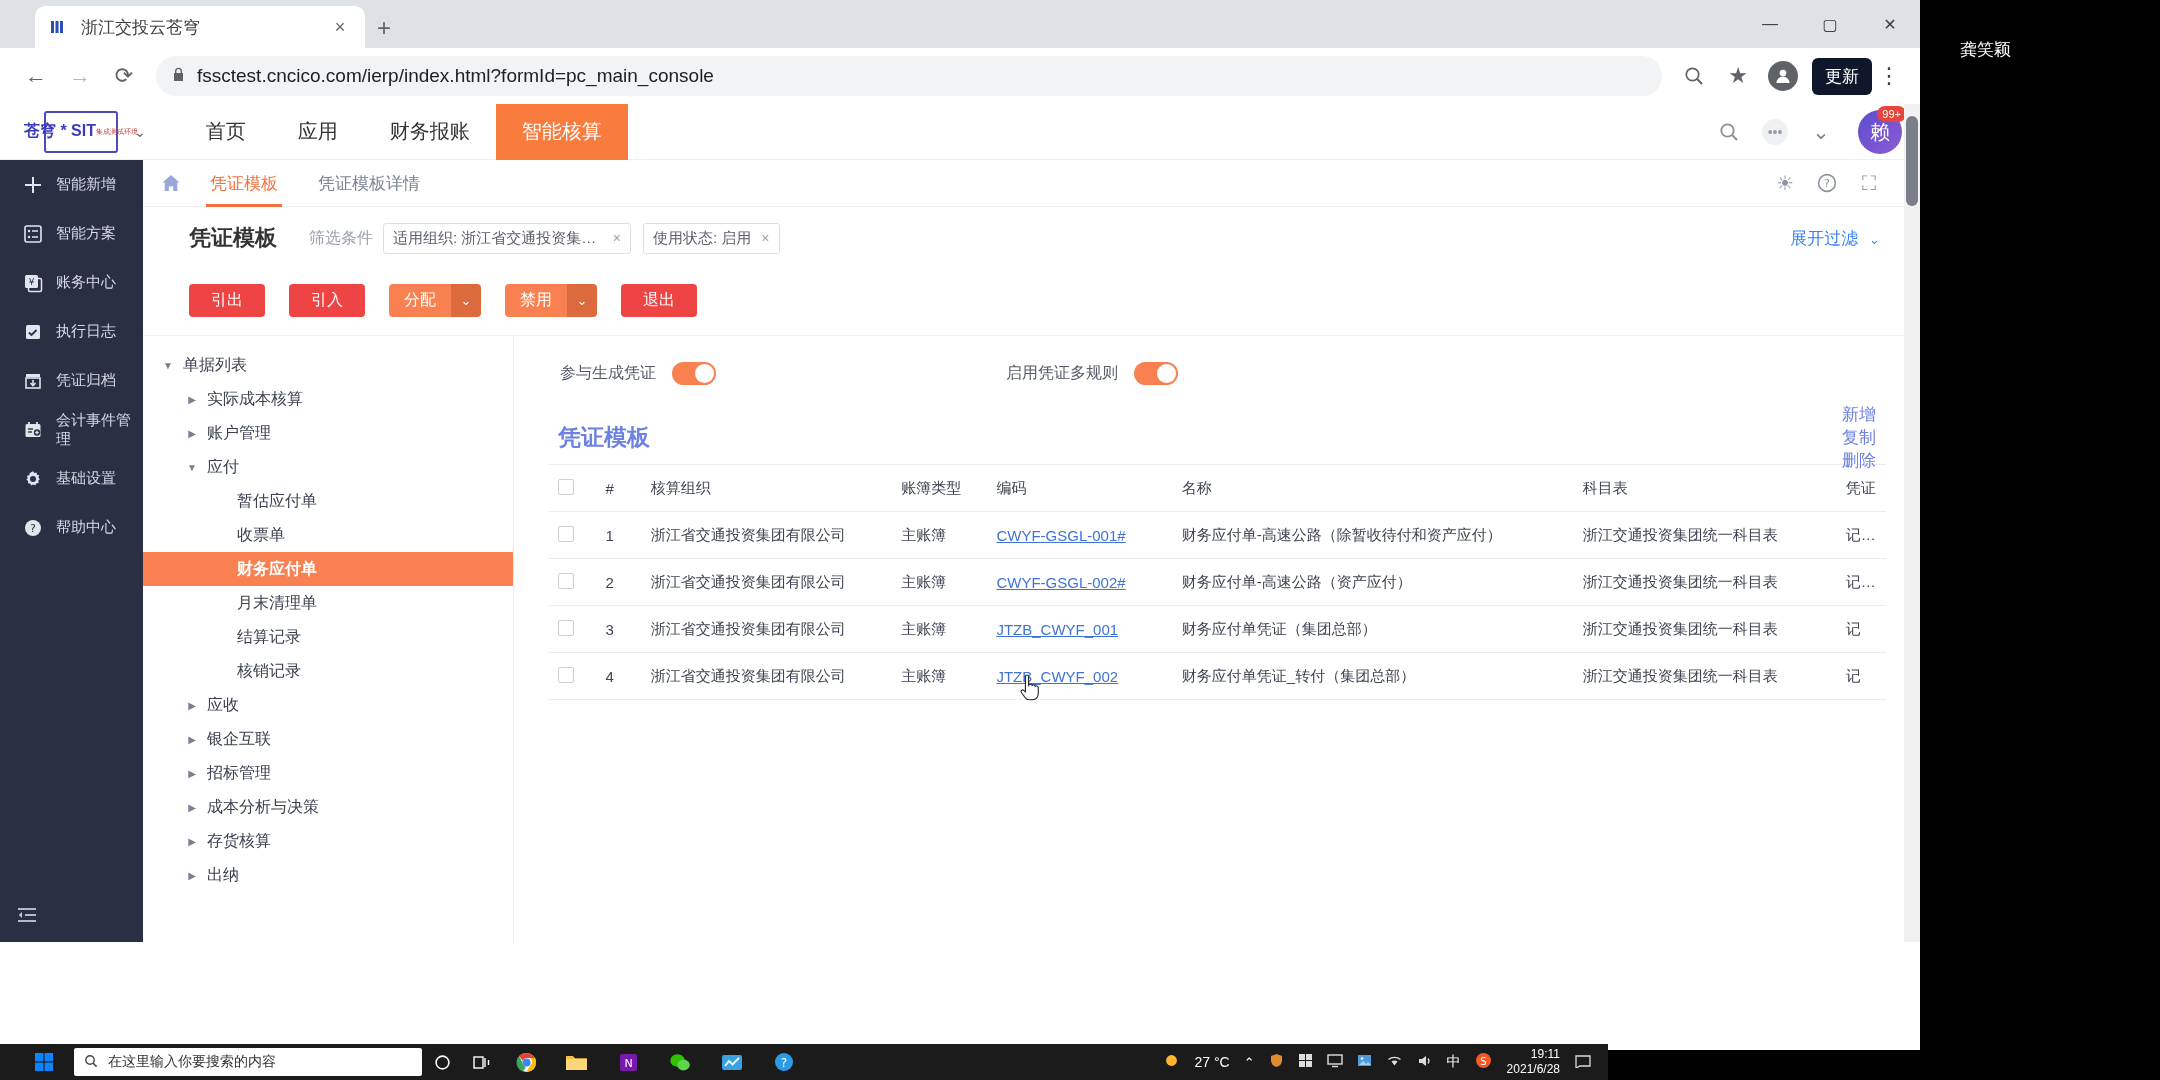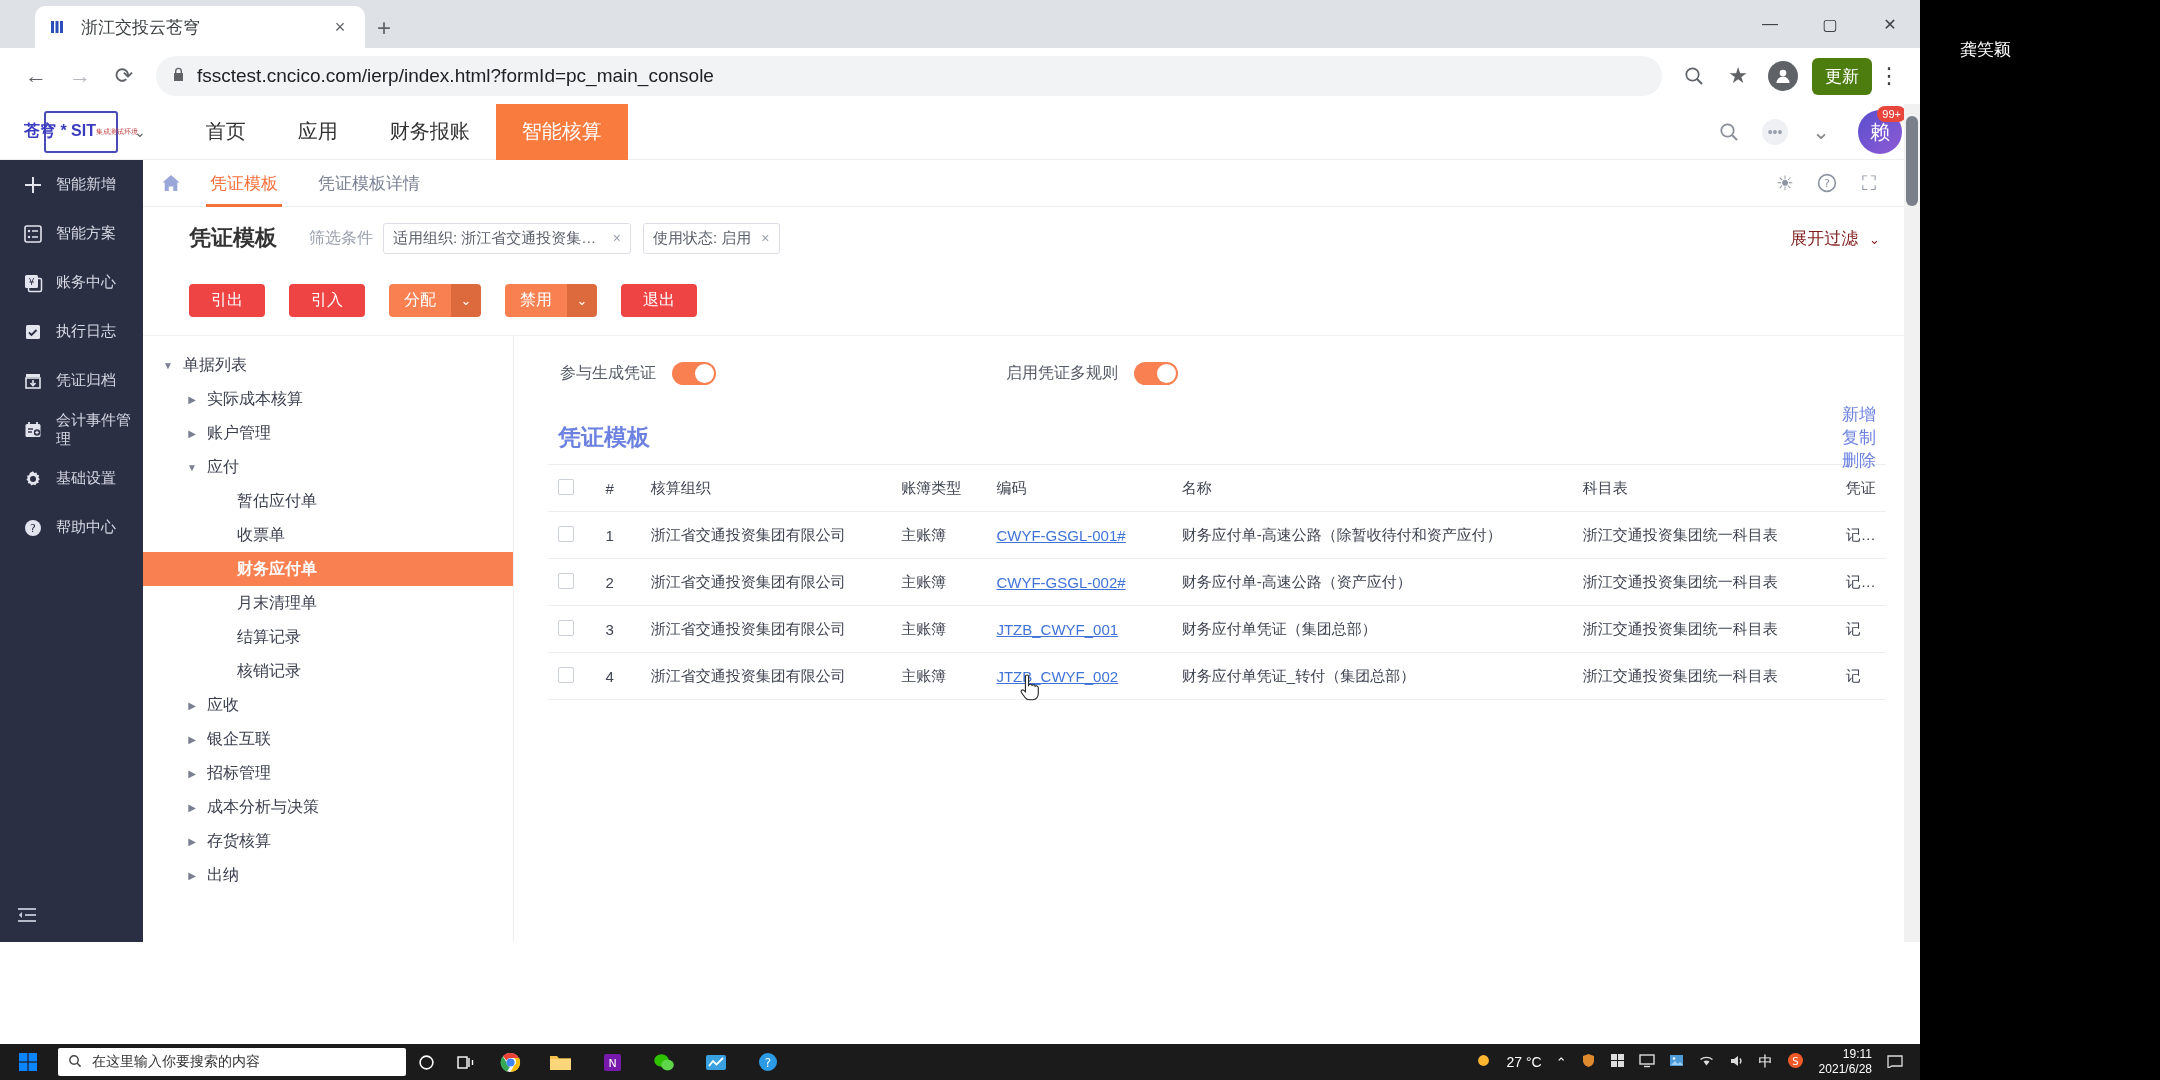--- a/index.html
+++ b/index.html
@@ -34,21 +34,21 @@
              display:flex; align-items:center; padding:0 14px; }
   .tb-icon { width:44px; height:44px; display:flex; align-items:center; justify-content:center;
              color:#5f6368; font-size:22px; flex:0 0 44px; }
   .omnibox { flex:1; height:40px; background:#f1f3f4; border-radius:20px; display:flex; align-items:center;
              padding:0 16px; margin:0 10px; }
   .lock { color:#5f6368; font-size:14px; margin-right:12px; }
   .url { font-size:19px; color:#202124; white-space:nowrap; }
   .tb-right { display:flex; align-items:center; }
   .avatar-browser { width:30px; height:30px; border-radius:50%; background:#5f6368; color:#fff;
                     display:flex; align-items:center; justify-content:center; font-size:16px; margin:0 8px; }
-  .updbtn { background:#4d7c0f; color:#fff; font-size:17px; border-radius:6px; padding:7px 13px; margin-left:6px; }
+  .updbtn { background:#0f172a; color:#fff; font-size:17px; border-radius:6px; padding:7px 13px; margin-left:6px; }
   .kebab { width:34px; height:44px; display:flex; align-items:center; justify-content:center;
            color:#3c4043; font-size:22px; }
 
   
   .app { position:absolute; left:0; top:104px; width:1920px; height:838px; background:#fff; overflow:hidden; }
 
   
   .appnav { position:absolute; left:0; top:0; width:1920px; height:56px; background:#fff; display:flex; align-items:center;
             border-bottom:1px solid #eee; }
   .logo { margin-left:44px; width:74px; height:42px; border:2px solid #4a4ab8; border-radius:3px;
@@ -90,21 +90,21 @@
   .cr-ico { width:42px; height:42px; display:flex; align-items:center; justify-content:center; color:#8d94a3; font-size:20px; }
 
   
   .titlerow { height:62px; display:flex; align-items:center; padding-left:46px; }
   .ptitle { font-size:22px; font-weight:bold; color:#333; margin-right:32px; white-space:nowrap; }
   .flabel { font-size:16px; color:#9aa0ad; margin-right:10px; white-space:nowrap; }
   .chip { height:31px; border:1px solid #dcdfe6; border-radius:3px; display:flex; align-items:center;
           padding:0 9px; font-size:15px; color:#5a5f6b; margin-right:12px; max-width:248px; }
   .chip-txt { overflow:hidden; text-overflow:ellipsis; white-space:nowrap; }
   .chip-x { margin-left:10px; color:#9aa0ad; font-size:14px; flex:0 0 auto; }
-  .expand { margin-left:auto; margin-right:40px; font-size:17px; color:#7f1d1d; white-space:nowrap; }
+  .expand { margin-left:auto; margin-right:40px; font-size:17px; color:#3b82f6; white-space:nowrap; }
   .expand .caret { font-size:13px; margin-left:6px; }
 
   
   .btnrow { height:62px; display:flex; align-items:center; padding-left:46px; }
   .obtn { height:33px; background:#ef4444; color:#fff; font-size:16px; border-radius:4px;
           display:flex; align-items:center; justify-content:center; padding:0 22px; margin-right:24px; white-space:nowrap; }
   .obtn-split { display:flex; margin-right:24px; border-radius:4px; overflow:hidden; }
   .obtn-split .main { height:33px; background:#f98050; color:#fff; font-size:16px;
                       display:flex; align-items:center; padding:0 15px; white-space:nowrap; }
   .obtn-split .arrow { height:33px; width:30px; background:#dd6a3c; color:#fff; font-size:13px;
@@ -154,22 +154,22 @@
   .appscroll { position:absolute; right:0; top:104px; width:16px; height:838px; background:#f1f1f1; }
   .appscroll .thumb { position:absolute; left:2px; top:12px; width:12px; height:90px; background:#7b7f89; border-radius:6px; }
 
   
   .cursor { position:absolute; left:1018px; top:672px; width:26px; height:32px; pointer-events:none; }
 
   
   .gutter-label { position:absolute; left:1960px; top:38px; color:#fff; font-size:17px; }
 
   
-  .osbar { position:absolute; left:0; top:1044px; width:1920px; height:36px; background:#1b1b1c;
-           display:flex; align-items:center; }
+  .osbar { position:absolute; left:0; top:1044px; width:1608px; height:36px; background:#1b1b1c;
+           display:flex; align-items:center;padding-left:16px; }
   .osbar .startbtn { width:56px; height:36px; display:flex; align-items:center; justify-content:center; }
   .osbar .searchbox { width:348px; height:28px; background:#fff; border-radius:2px; display:flex;
                       align-items:center; padding:0 10px; margin-left:2px; }
   .osbar .searchbox .mag { color:#555; font-size:14px; margin-right:10px; }
   .osbar .searchbox .ph { color:#333; font-size:14px; white-space:nowrap; }
   .osbar .tskico { width:40px; height:36px; display:flex; align-items:center; justify-content:center; color:#fff; font-size:16px; }
   .osbar .right { margin-left:auto; display:flex; align-items:center; padding-right:10px; color:#fff; font-size:12px; }
   .osbar .rt { margin:0 7px; white-space:nowrap; }
   .osclock { display:flex; flex-direction:column; align-items:flex-end; line-height:1.25; font-size:12px; margin:0 8px; }
 </style>

